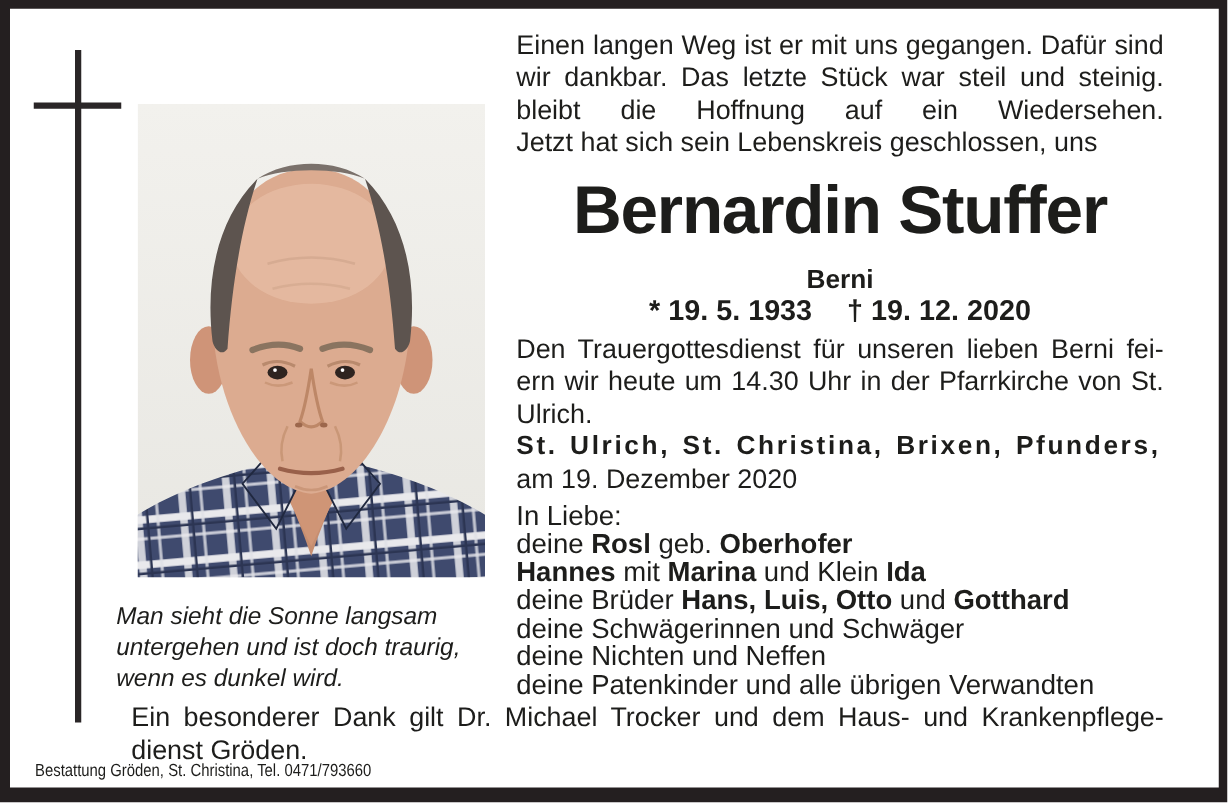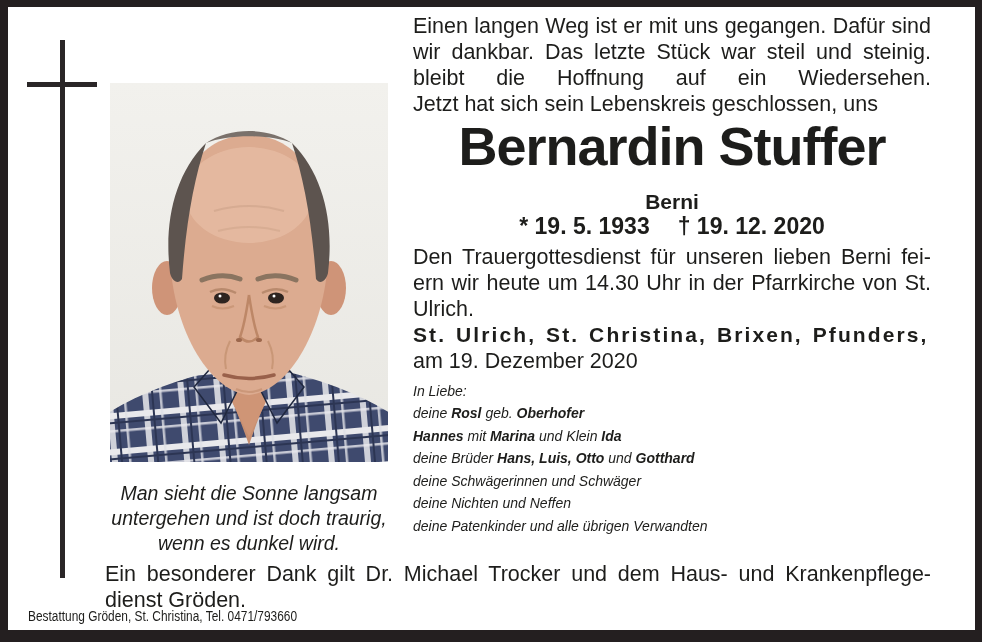--- a/index.html
+++ b/index.html
@@ -13,36 +13,36 @@
   .inner{position:absolute;left:8px;top:7px;width:967px;height:623px;background:#ffffff;}
 
   
   .cross{position:absolute;left:0;top:0;}
   .cross-v{position:absolute;left:52px;top:33px;width:5px;height:538px;background:#2a2627;}
   .cross-h{position:absolute;left:19px;top:75px;width:70px;height:5px;background:#2a2627;}
 
   .photo{position:absolute;left:102px;top:76px;width:278px;height:379px;overflow:hidden;}
   .photo svg{display:block;}
 
-  .quote{position:absolute;left:85px;top:474px;width:312px;text-align:center;
+  .quote{position:absolute;left:85px;top:474px;width:312px;
          font-style:italic;font-size:19.5px;line-height:25px;}
 
-  .col{position:absolute;left:405px;top:6px;width:518px;}
+  .col{position:absolute;left:405px;top:16px;width:518px;}
   .jpara .line{text-align:justify;text-align-last:justify;}
   .jpara .line:last-child{text-align-last:left;}
   .opening{font-size:21.5px;line-height:26px;}
   .name{font-size:54px;line-height:54px;font-weight:bold;text-align:center;
-        margin-top:2px;letter-spacing:-1px;white-space:nowrap;}
+        margin-top:14px;letter-spacing:-1px;white-space:nowrap;}
   .nick{margin-top:18px;font-size:21px;line-height:21px;font-weight:bold;text-align:center;}
   .dates{margin-top:2px;font-size:23px;line-height:24px;font-weight:bold;text-align:center;}
   .date-gap{display:inline-block;width:28px;}
   .service{margin-top:6px;font-size:21.5px;line-height:26px;}
   .places{font-size:21px;line-height:26px;letter-spacing:2.1px;word-spacing:2px;white-space:nowrap;font-weight:bold;}
   .dateline{font-size:21.5px;line-height:26px;}
-  .loveblock{margin-top:6px;font-size:14px;font-style:italic;}
+  .loveblock{margin-top:6px;font-size:22px;}
   .inliebe{line-height:22px;}
   .mline{line-height:22.5px;}
   .b{font-weight:bold;}
   .mourners .b{font-weight:bold;}
 
   .thanks{position:absolute;left:97px;top:554px;width:826px;font-size:21.5px;line-height:26px;}
   .footer{position:absolute;left:20px;top:601px;font-size:14px;line-height:16px;
           transform:scaleX(.85);transform-origin:0 50%;white-space:nowrap;}
 </style>
 </head>

